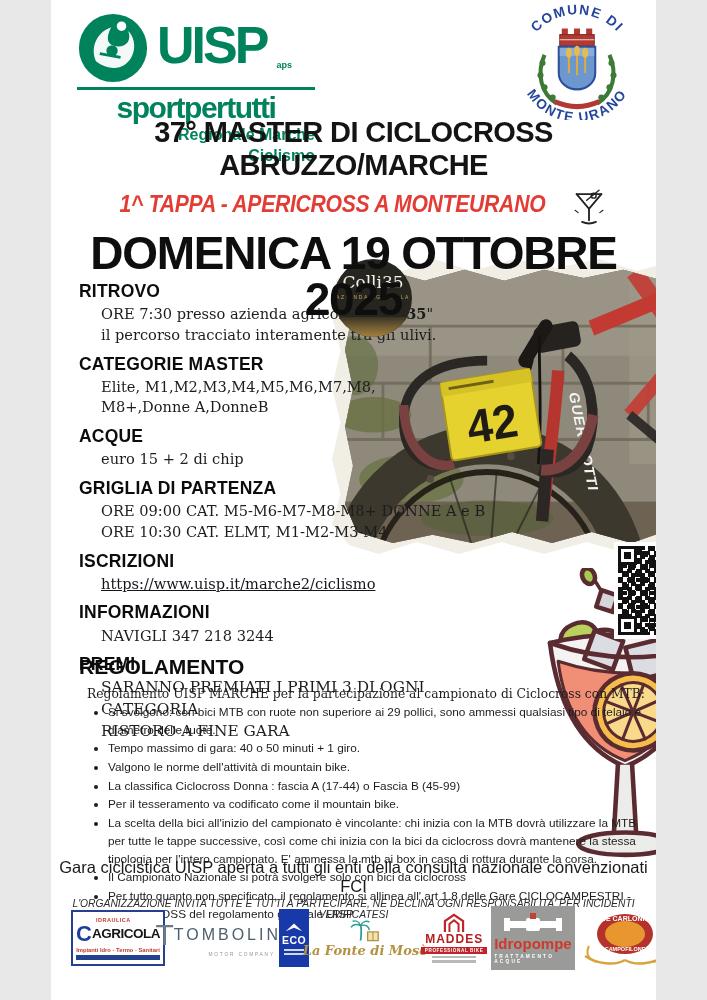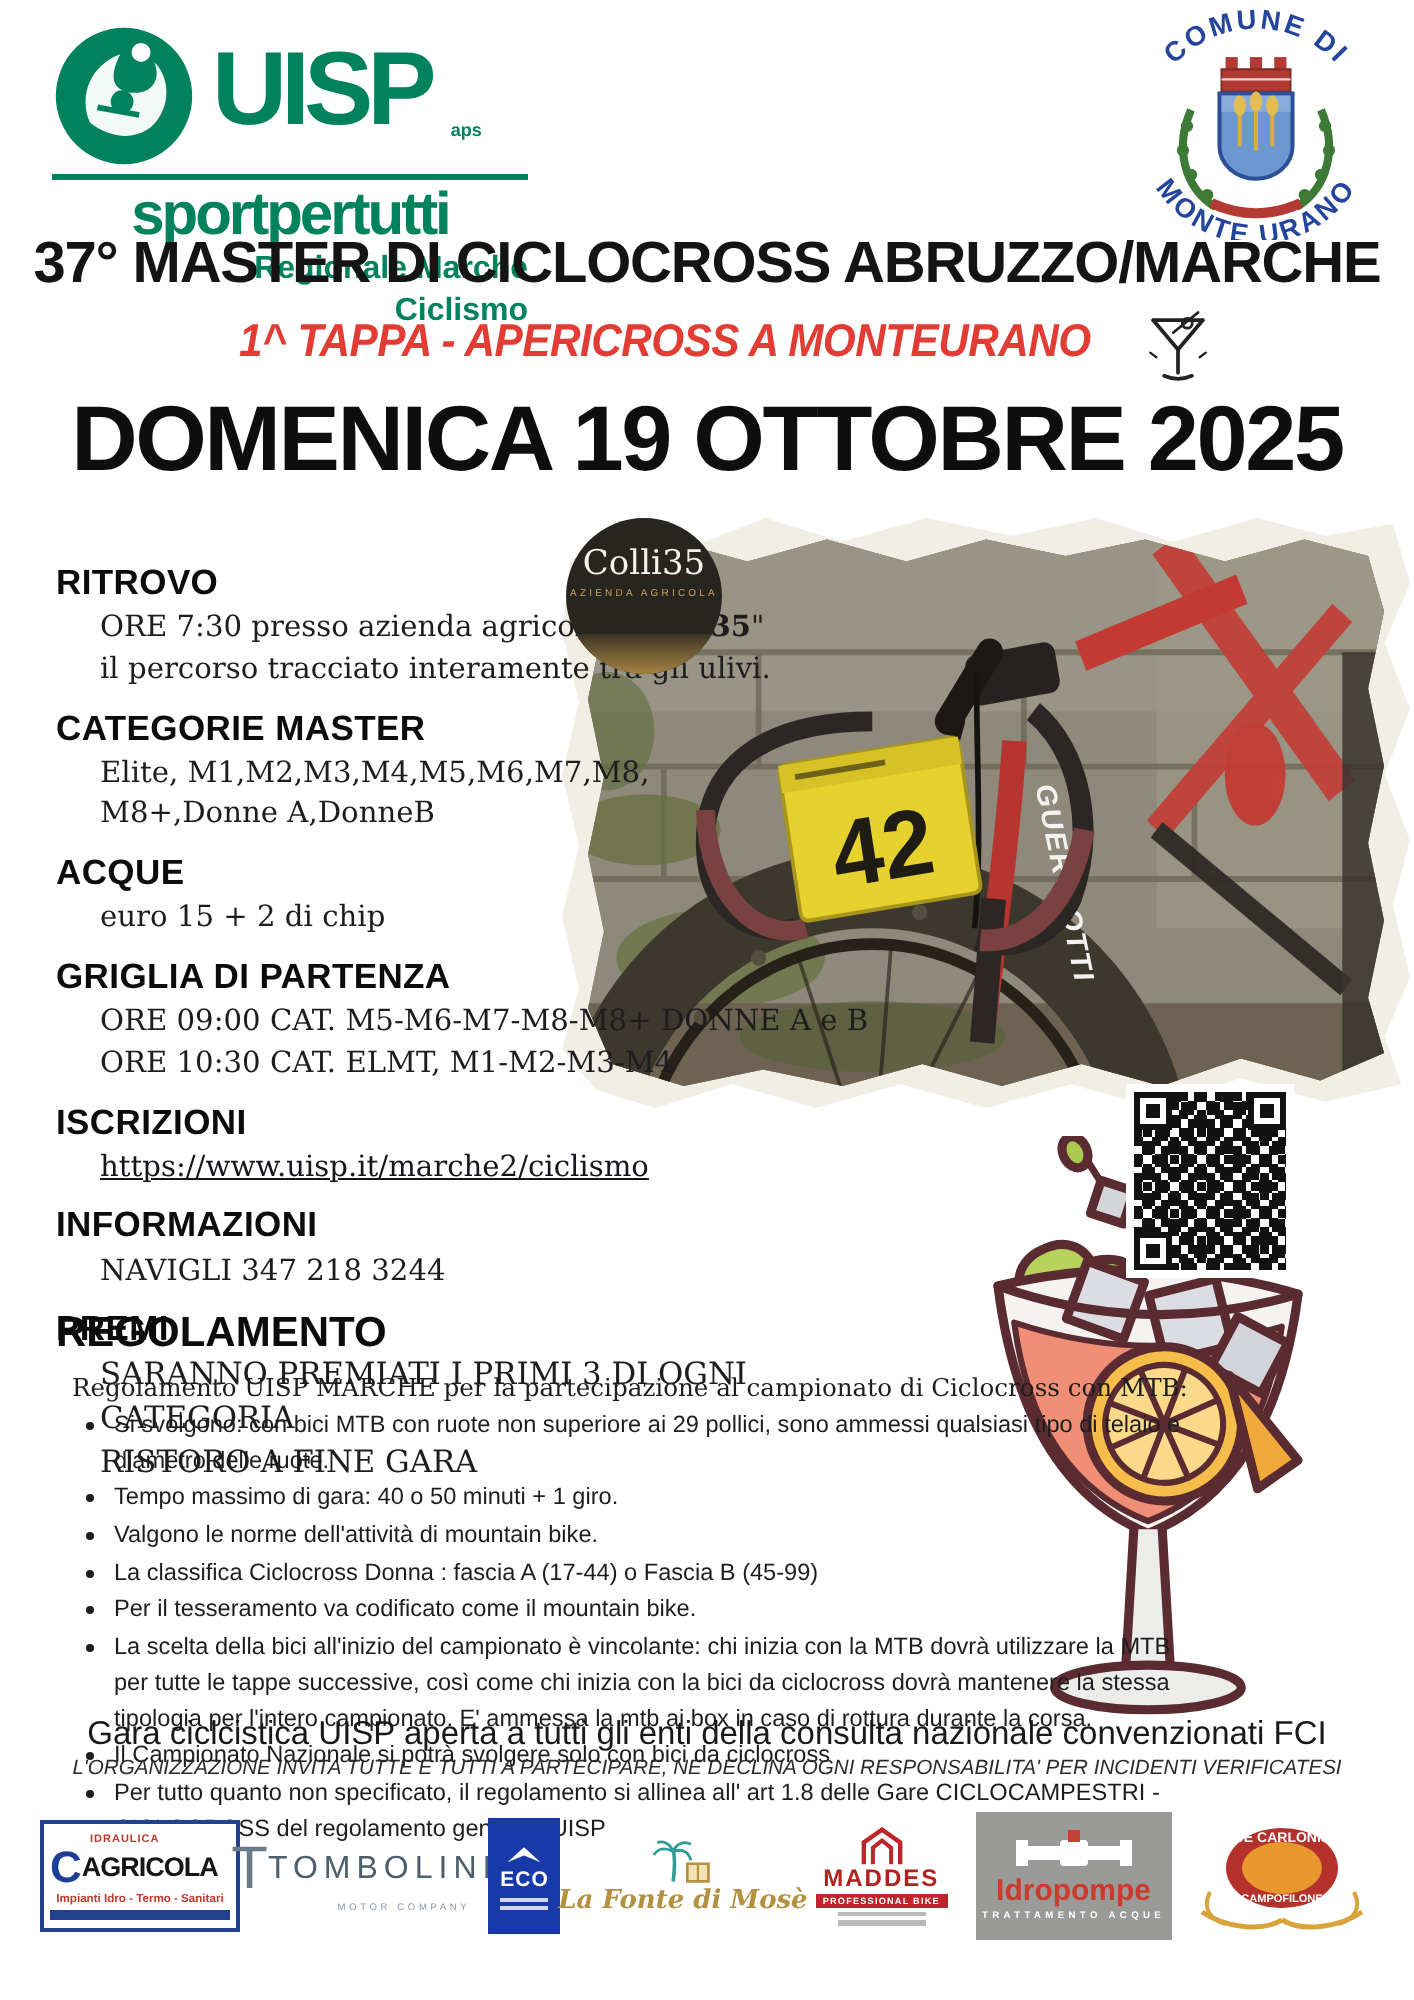--- a/index.html
+++ b/index.html
@@ -3,21 +3,21 @@
 <meta charset="utf-8">
 <style>
   :root{
     --green:#00825c;
     --red:#e23c35;
     --blue:#24459c;
     --ink:#141414;
   }
   *{box-sizing:border-box;margin:0;padding:0;}
   body{background:#e8e8e8;font-family:"Liberation Sans",sans-serif;}
-  .canvas{position:relative;width:707px;height:1000px;background:#ffffff;overflow:hidden;margin:0 auto;}
+  .canvas{position:relative;width:605px;height:1000px;background:#ffffff;overflow:hidden;margin:0 auto;}
 
   
   .uisp-block{position:absolute;left:26px;top:12px;width:238px;}
   .uisp-top{display:flex;gap:8px;align-items:flex-start;}
   .roundel{width:72px;height:72px;flex:0 0 auto;}
   .uisp-acronym{font-size:52px;font-weight:800;color:var(--green);letter-spacing:-3px;line-height:66px;}
   .uisp-aps{font-size:9px;font-weight:700;color:var(--green);align-self:flex-end;margin:0 0 14px 2px;letter-spacing:0;}
   .uisp-rule{height:3px;background:var(--green);margin:3px 0 2px;}
   .uisp-wordmark{font-size:30px;font-weight:700;color:var(--green);letter-spacing:-1.5px;text-align:center;line-height:1.05;}
   .uisp-small{font-size:16px;font-weight:700;color:var(--green);text-align:right;line-height:1.35;}

